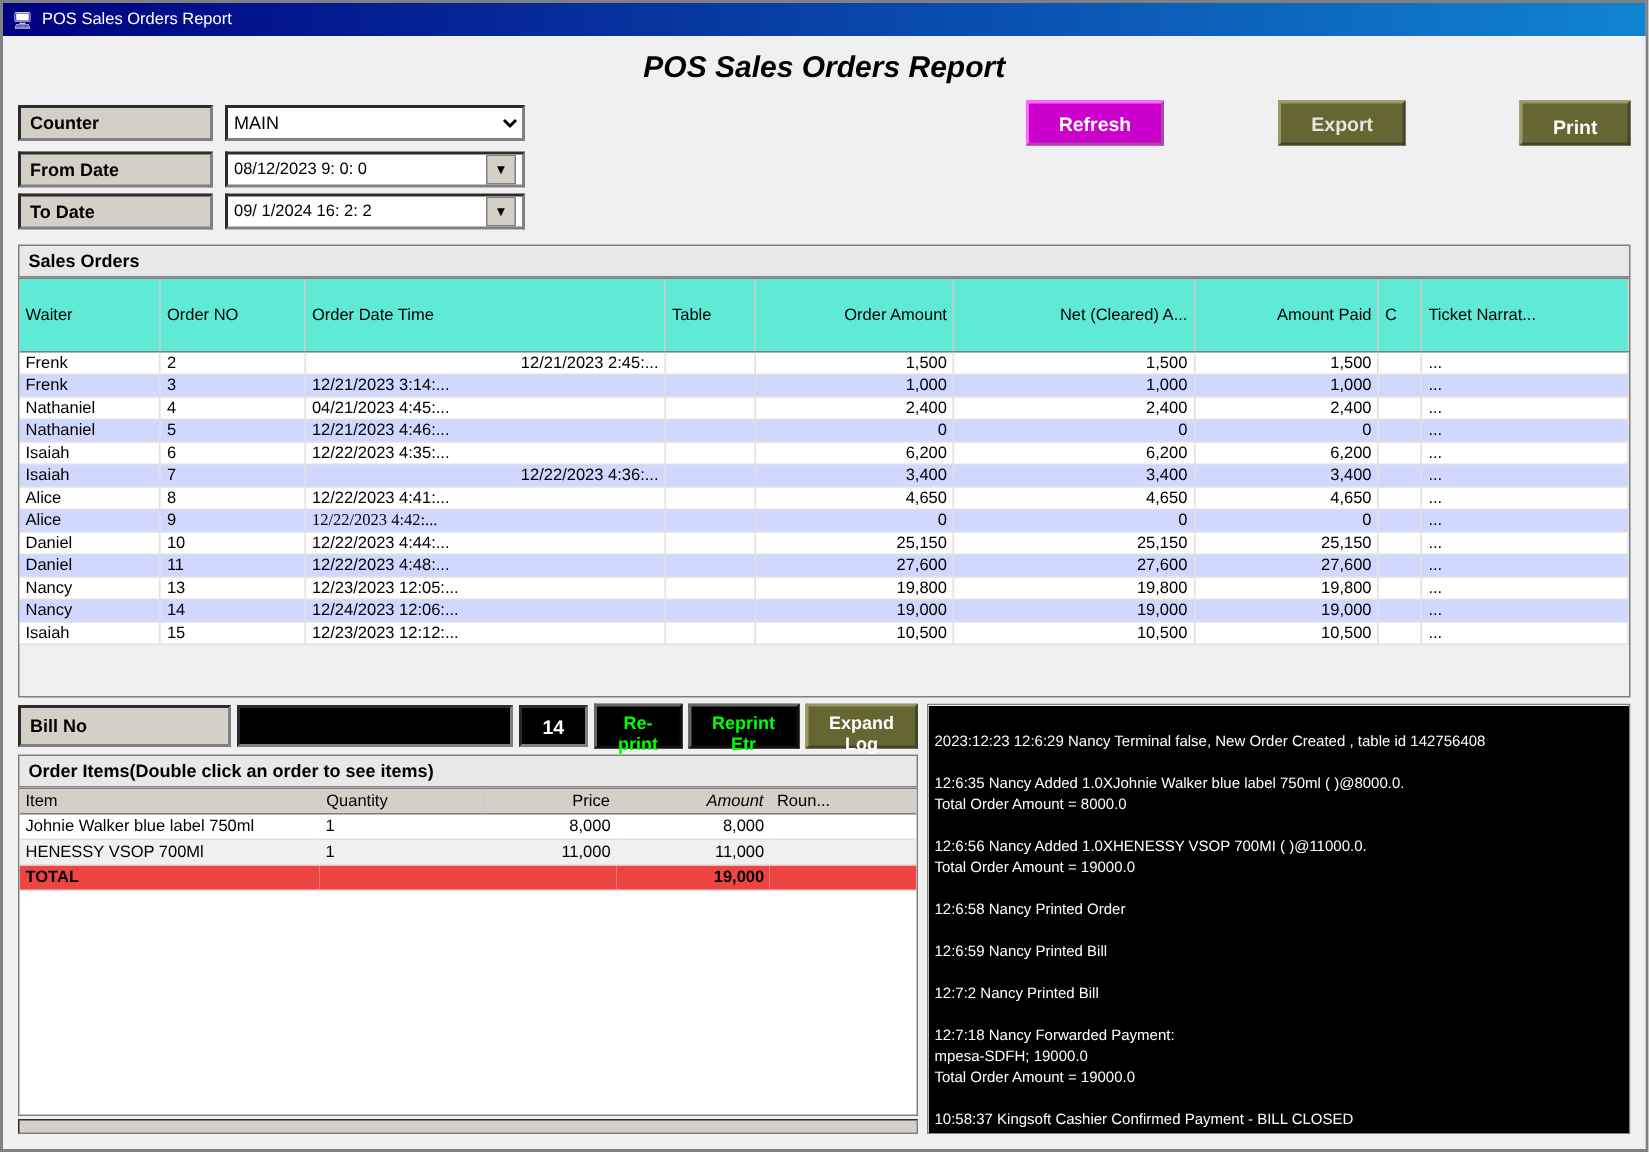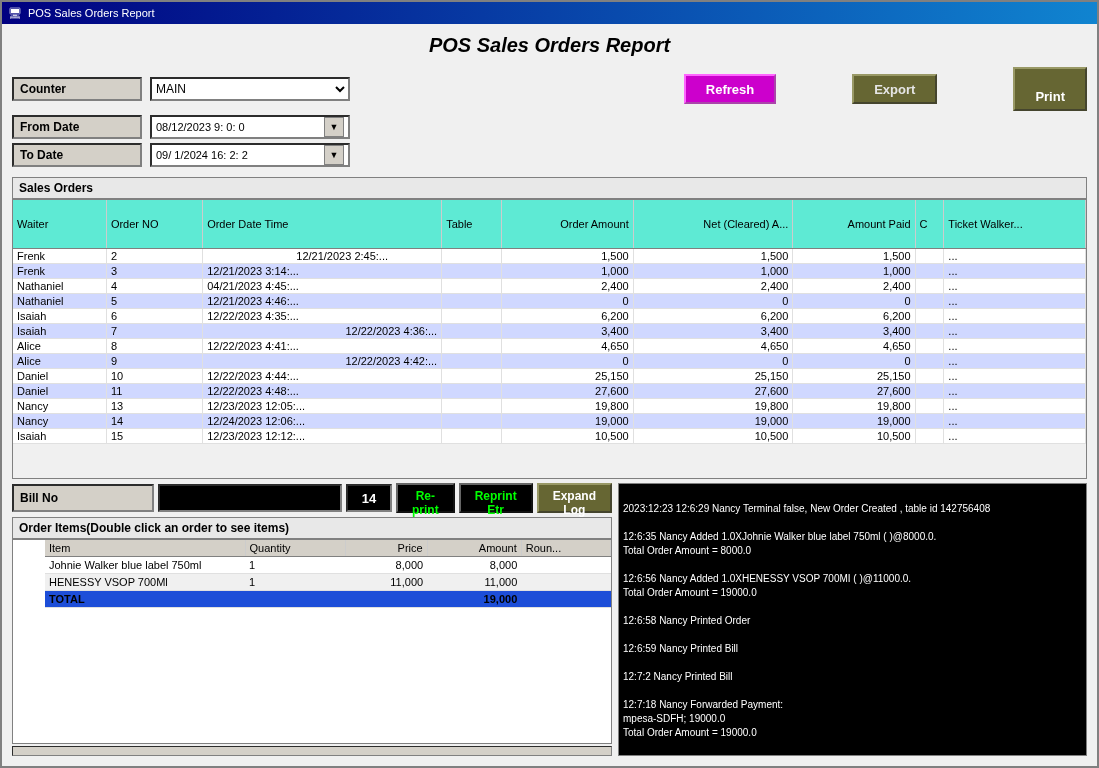--- a/index.html
+++ b/index.html
@@ -118,21 +118,21 @@
       padding: 4px 20px;
       font-size: 13px;
       font-weight: bold;
       cursor: pointer;
       height: 30px;
     }
     .btn-print {
       background: #666633;
       color: white;
       border: 2px outset #999966;
-      padding: 20px 20px;
+      padding: 8px 20px;
       font-size: 13px;
       font-weight: bold;
       cursor: pointer;
       height: 30px;
     }
     .section-header {
       background: #e8e8e8;
       border: 1px solid #808080;
       padding: 3px 6px;
       font-weight: bold;
@@ -257,21 +257,20 @@
       border: 1px solid #808080;
       padding: 3px 6px;
       font-weight: bold;
       font-size: 12px;
     }
     .items-table-container {
       border: 1px solid #808080;
       flex: 1;
       overflow-y: auto;
       background: white;
-      padding-left: 32px;
     }
     .items-table {
       width: 100%;
       border-collapse: collapse;
       font-size: 11px;
     }
     .items-table th {
       background: #d4d0c8;
       border-bottom: 1px solid #808080;
       border-right: 1px solid #ccc;
@@ -283,21 +282,21 @@
       border-bottom: 1px solid #e0e0e0;
       padding: 2px 4px;
     }
     .items-table tr:nth-child(odd) td {
       background: white;
     }
     .items-table tr:nth-child(even) td {
       background: #f0f0f0;
     }
     .items-table tr.total-row td {
-      background: #1d4ed8;
+      background: #ef4444;
       font-weight: bold;
     }
     .log-panel {
       flex: 1;
       border: 1px solid #808080;
       background: black;
       color: white;
       font-size: 10px;
       padding: 4px;
       overflow-y: auto;
@@ -369,28 +368,28 @@
         <thead>
           <tr>
             <th>Waiter</th>
             <th>Order NO</th>
             <th>Order Date Time</th>
             <th>Table</th>
             <th style="text-align:right;">Order Amount</th>
             <th style="text-align:right;">Net (Cleared) A...</th>
             <th style="text-align:right;">Amount Paid</th>
             <th>C</th>
-            <th>Ticket Walker...</th>
+            <th>Ticket Narrat...</th>
           </tr>
         </thead>
         <tbody id="orders-tbody">
         <tr>
               <td style="text-align: left;">Frenk</td>
               <td style="text-align: left;">2</td>
-              <td style="text-align: center; padding-left: 44px;">12/21/2023 2:45:...</td>
+              <td style="text-align: right; padding-left: 44px;">12/21/2023 2:45:...</td>
               <td style="text-align: left;"></td>
               <td style="text-align: right;">1,500</td>
               <td style="text-align: right;">1,500</td>
               <td style="text-align: right;">1,500</td>
               <td style="text-align: left;"></td>
               <td style="text-align: left;">...</td>
             </tr>
             <tr class="highlighted">
               <td style="text-align: left;">Frenk</td>
               <td style="text-align: left;">3</td>
@@ -453,21 +452,21 @@
               <td style="text-align: left;"></td>
               <td style="text-align: right;">4,650</td>
               <td style="text-align: right;">4,650</td>
               <td style="text-align: right;">4,650</td>
               <td style="text-align: left;"></td>
               <td style="text-align: left;">...</td>
             </tr>
             <tr class="highlighted">
               <td style="text-align: left;">Alice</td>
               <td style="text-align: left;">9</td>
-              <td style="text-align: right;">12/22/2023 4:42:...</td>
+              <td style="text-align: left; font-family: Liberation Serif, serif;">12/22/2023 4:42:...</td>
               <td style="text-align: left;"></td>
               <td style="text-align: right;">0</td>
               <td style="text-align: right;">0</td>
               <td style="text-align: right;">0</td>
               <td style="text-align: left;"></td>
               <td style="text-align: left;">...</td>
             </tr>
             <tr>
               <td style="text-align: left;">Daniel</td>
               <td style="text-align: left;">10</td>
@@ -542,21 +541,21 @@
         </div>
 
         <div class="items-section-header">Order Items(Double click an order to see items)</div>
         <div class="items-table-container">
           <table class="items-table">
             <thead>
               <tr>
                 <th style="width:200px;">Item</th>
                 <th>Quantity</th>
                 <th style="text-align:right;">Price</th>
-                <th style="text-align:right;">Amount</th>
+                <th style="text-align:right;font-style:italic;">Amount</th>
                 <th>Roun...</th>
               </tr>
             </thead>
             <tbody id="items-tbody">
             <tr>
                   <td>Johnie Walker blue label 750ml</td>
                   <td>1</td>
                   <td style="text-align: right;">8,000</td>
                   <td style="text-align: right;">8,000</td>
                   <td style="text-align: right;"></td>

